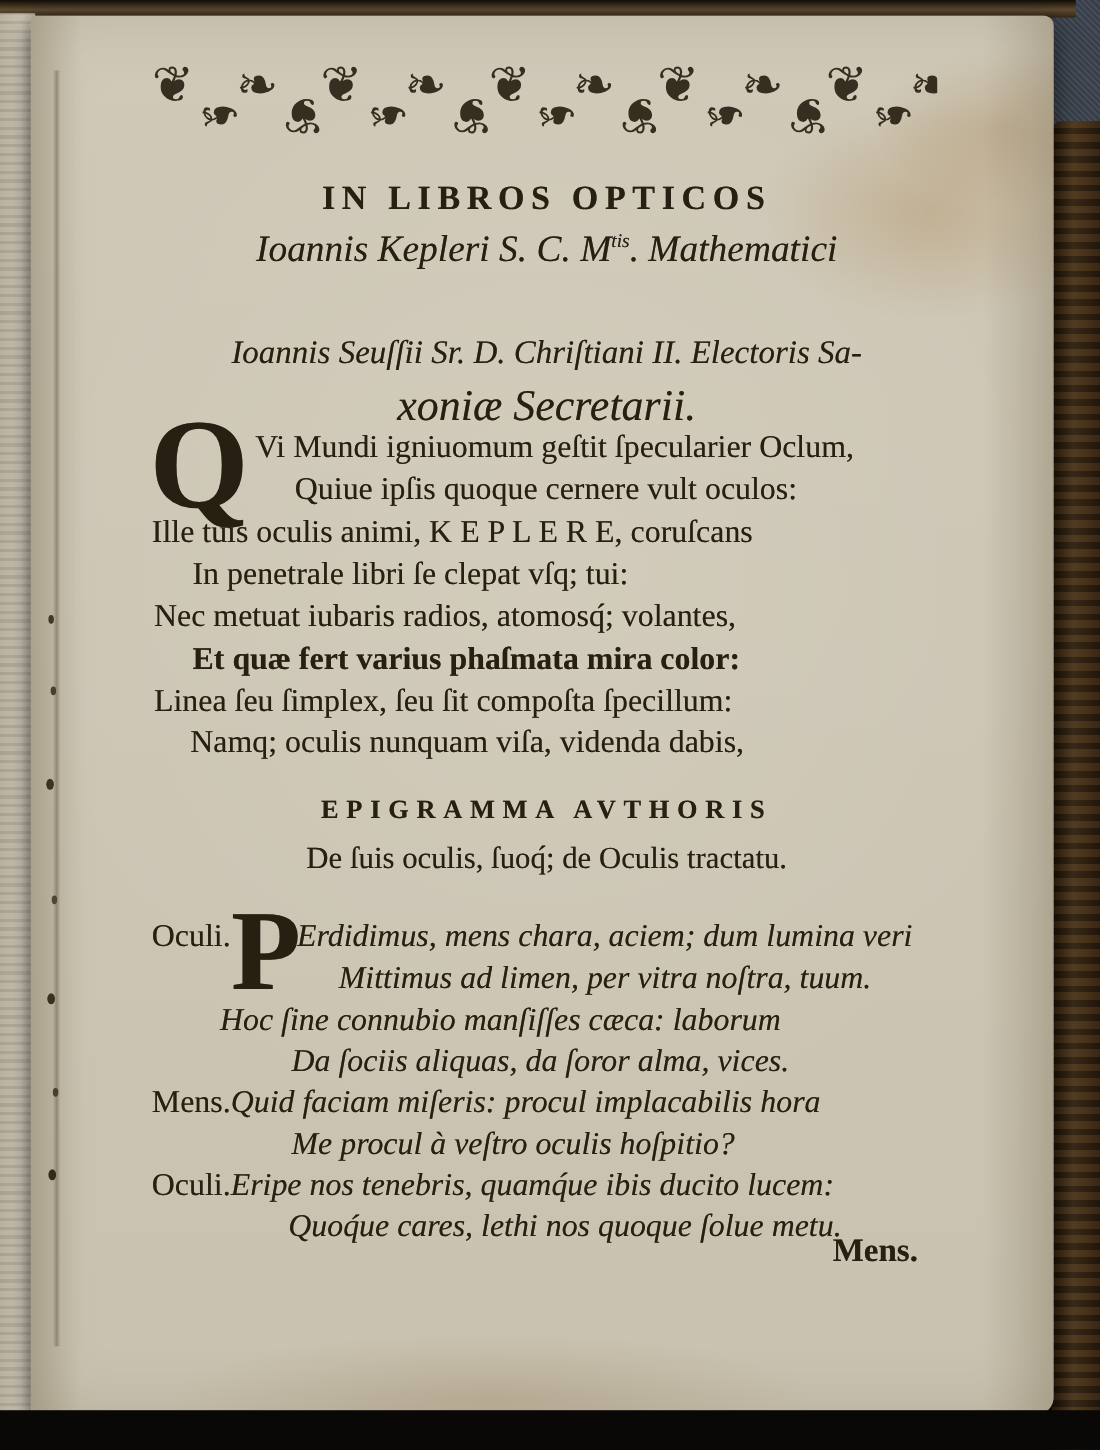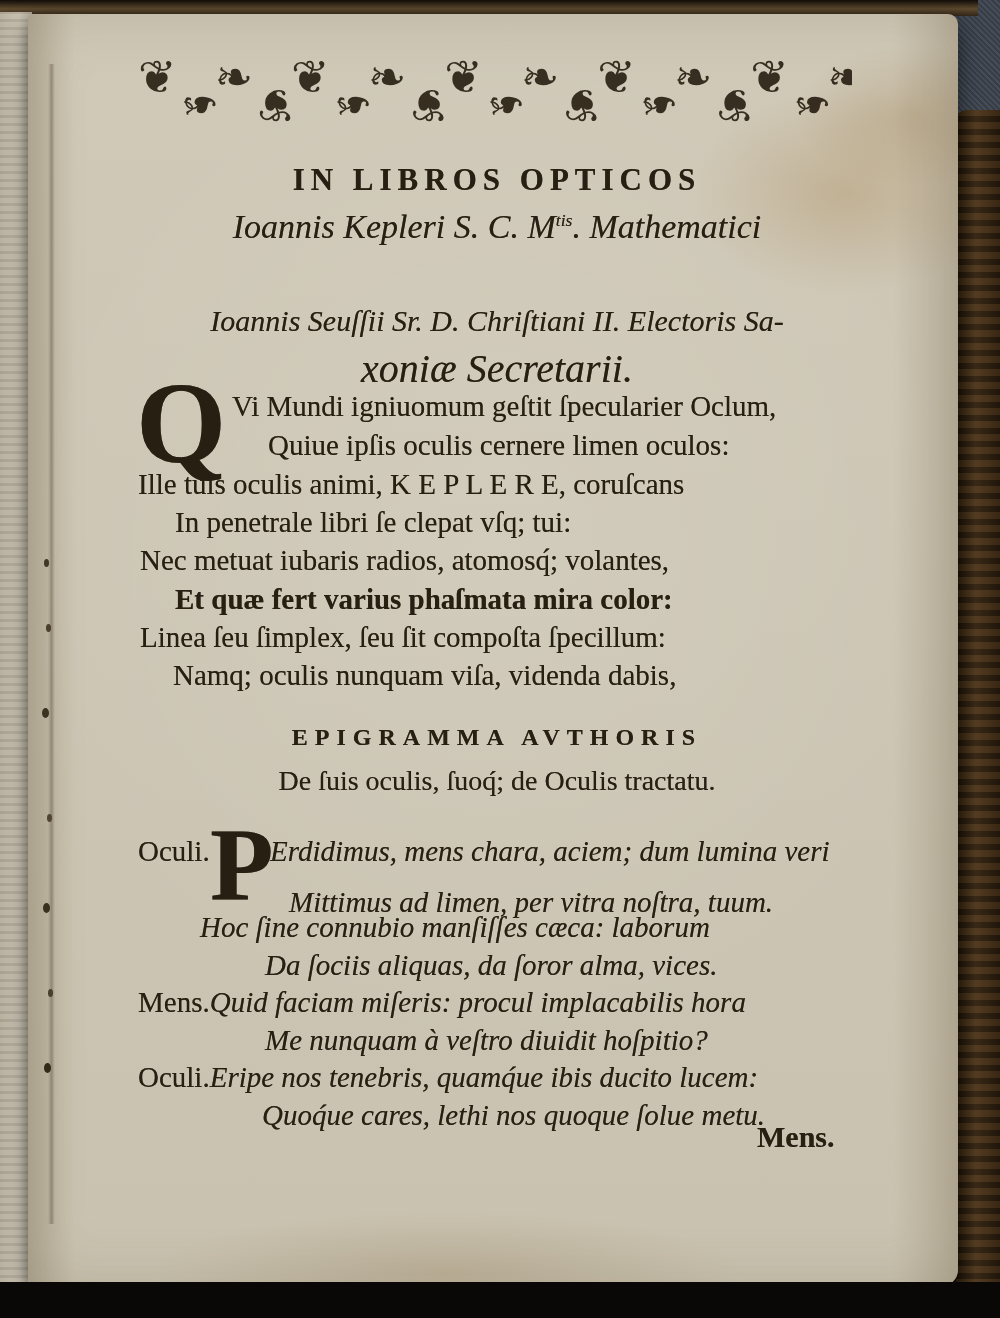--- a/index.html
+++ b/index.html
@@ -88,39 +88,39 @@
       <div class="orn-row mirror">❦❧❦❧❦❧❦❧❦❧❦</div>
     </div>
 
     <div class="center ink main-title">IN LIBROS OPTICOS</div>
     <div class="center ink ital author-line"><span>Ioannis Kepleri S. C. M</span><sup>tis</sup><span>. Mathematici</span></div>
     <div class="center ink ital ded1">Ioannis Seuſſii Sr. D. Chriſtiani II. Electoris Sa-</div>
     <div class="center ink ital ded2">xoniæ Secretarii.</div>
 
     <div class="dropcap-q ink">Q</div>
     <div class="line ink p1-line" style="left:204px;top:378px;">Vi Mundi igniuomum geſtit ſpecularier Oclum,</div>
-    <div class="line ink p1-line" style="left:240px;top:417px;">Quiue ipſis oculis cernere limen oculos:</div>
+    <div class="line ink p1-line" style="left:240px;top:417px;">Quiue ipſis quoque cernere vult oculos:</div>
     <div class="line ink p1-line" style="left:110px;top:456px;">Ille tuis oculis animi, K E P L E R E, coruſcans</div>
     <div class="line ink p1-line" style="left:147px;top:494px;">In penetrale libri ſe clepat vſq; tui:</div>
     <div class="line ink p1-line" style="left:112px;top:532px;">Nec metuat iubaris radios, atomosq́; volantes,</div>
     <div class="line ink p1-line" style="left:147px;top:571px;font-weight:bold;">Et quæ fert varius phaſmata mira color:</div>
     <div class="line ink p1-line" style="left:112px;top:609px;">Linea ſeu ſimplex, ſeu ſit compoſta ſpecillum:</div>
     <div class="line ink p1-line" style="left:145px;top:647px;text-align:right;">Namq; oculis nunquam viſa, videnda dabis,</div>
 
     <div class="center ink epi2-head">EPIGRAMMA AVTHORIS</div>
     <div class="center ink epi2-sub">De ſuis oculis, ſuoq́; de Oculis tractatu.</div>
 
     <div class="line ink p2-line speaker" style="left:110px;top:823px;font-style:normal;">Oculi.</div>
     <div class="dropcap-p ink">P</div>
     <div class="line ink p2-line" style="left:242px;top:823px;">Erdidimus, mens chara, aciem; dum lumina veri</div>
-    <div class="line ink p2-line" style="left:261px;top:861px;margin-top:13px;">Mittimus ad limen, per vitra noſtra, tuum.</div>
+    <div class="line ink p2-line" style="left:280px;top:861px;">Mittimus ad limen, per vitra noſtra, tuum.</div>
     <div class="line ink p2-line" style="left:172px;top:899px;">Hoc ſine connubio manſiſſes cæca: laborum</div>
     <div class="line ink p2-line" style="left:237px;top:937px;">Da ſociis aliquas, da ſoror alma, vices.</div>
     <div class="line ink p2-line" style="left:110px;top:974px;"><span class="speaker">Mens.</span><span>Quid faciam miſeris: procul implacabilis hora</span></div>
-    <div class="line ink p2-line" style="left:237px;top:1012px;">Me nunquam à veſtro diuidit hoſpitio?</div>
+    <div class="line ink p2-line" style="left:237px;top:1012px;">Me procul à veſtro oculis hoſpitio?</div>
     <div class="line ink p2-line" style="left:110px;top:1049px;"><span class="speaker">Oculi.</span><span>Eripe nos tenebris, quamq́ue ibis ducito lucem:</span></div>
     <div class="line ink p2-line" style="left:234px;top:1087px;">Quoq́ue cares, lethi nos quoque ſolue metu.</div>
 
     <div class="catchword ink">Mens.</div>
   </div>
 
   <div class="bottom-shadow"></div>
 </div>
 
 </body></html>

